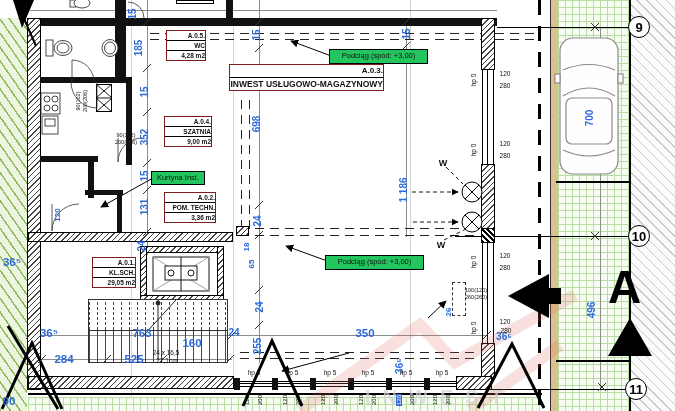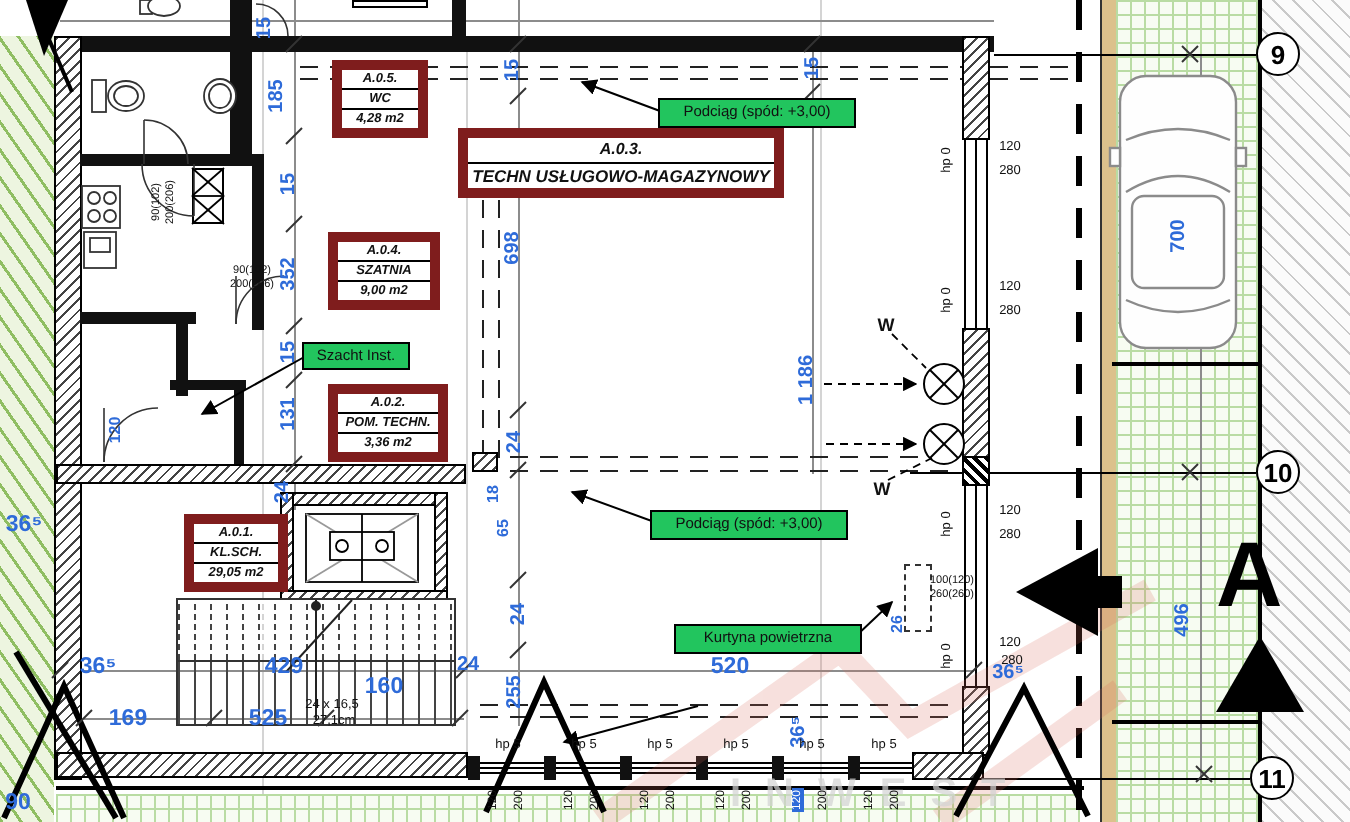--- a/index.html
+++ b/index.html
@@ -17,21 +17,21 @@
         background:linear-gradient(to right,transparent calc(50% - .5px),#000 calc(50% - .5px) calc(50% + .5px),transparent calc(50% + .5px));}
   .winh{border-top:1px solid #000;border-bottom:1px solid #000;box-sizing:border-box;
         background:linear-gradient(to bottom,transparent calc(50% - .5px),#000 calc(50% - .5px) calc(50% + .5px),transparent calc(50% + .5px));}
   .dashv{width:3px;background:repeating-linear-gradient(to bottom,#000 0 15px,transparent 15px 26px);}
   .beam{height:1px;background:repeating-linear-gradient(to right,#222 0 9px,transparent 9px 15px);}
   .thin{background:#8c8c8c;}
   .lite{background:#d4d4d4;}
   .gline{background:#000;}
   .treads{background-image:repeating-linear-gradient(to right,#444 0 1px,transparent 1px 8px);border:1px solid #333;box-sizing:border-box;}
   .treadsD{background-image:repeating-linear-gradient(to bottom,#fff 0 2px,transparent 2px 5px),repeating-linear-gradient(to right,#444 0 1px,transparent 1px 8px);border:1px solid #333;border-bottom:none;box-sizing:border-box;}
-  .lbl{background:#fff;border:5px solid #7f1d1d;text-align:center;z-index:35;font-style:italic;}
+  .lbl{background:#fff;border:1px solid #7f1d1d;text-align:right;z-index:35;}
   .lbl div{border-top:1px solid #000;font-size:6.5px;font-weight:bold;color:#111;line-height:9px;height:9px;overflow:hidden;white-space:nowrap;}
   .lbl div:first-child{border-top:none;}
   .lbl3 div{font-size:8px;line-height:12px;height:12px;}
   .callout{background:#22c55e;border:1px solid #000;font-size:7.5px;font-weight:normal;color:#111;text-align:center;line-height:12px;white-space:nowrap;z-index:35;overflow:hidden;}
   .bubble{width:22px;height:22px;border-radius:50%;background:#fff;border:1.6px solid #000;color:#000;
           font-size:13px;font-weight:bold;text-align:center;line-height:22px;z-index:36;box-sizing:border-box;}
   .an{position:absolute;transform:translate(-50%,-50%);white-space:nowrap;z-index:40;line-height:1;}
   .d{color:#2e6bd9;font-weight:bold;font-size:10px;}
   .D{color:#2e6bd9;font-weight:bold;font-size:11.5px;}
   .ds{color:#2e6bd9;font-weight:bold;font-size:8px;}
@@ -285,37 +285,36 @@
     <div>WC</div>
     <div>4,28 m2</div>
   </div>
   <div class="lbl abs" style="left:164px;top:116px;width:46px;">
     <div>A.0.4.</div>
     <div>SZATNIA</div>
     <div>9,00 m2</div>
   </div>
   <div class="lbl lbl3 abs" style="left:229px;top:64px;width:153px;">
     <div>A.0.3.</div>
-    <div style="font-size:8.5px;">TECHN USŁUGOWO-MAGAZYNOWY</div>
+    <div style="font-size:8.5px;">INWEST USŁUGOWO-MAGAZYNOWY</div>
   </div>
   <div class="lbl abs" style="left:164px;top:192px;width:50px;">
     <div>A.0.2.</div>
     <div>POM. TECHN.</div>
     <div>3,36 m2</div>
   </div>
   <div class="lbl abs" style="left:92px;top:257px;width:42px;">
     <div>A.0.1.</div>
     <div>KL.SCH.</div>
     <div>29,05 m2</div>
   </div>
 
   <div class="callout abs" style="left:329px;top:49px;width:97px;height:13px;">Podciąg (spód: +3,00)</div>
   <div class="callout abs" style="left:325px;top:255px;width:97px;height:13px;">Podciąg (spód: +3,00)</div>
-  <div class="callout abs" style="left:337px;top:312px;width:92px;height:13px;">Kurtyna powietrzna</div>
-  <div class="callout abs" style="left:151px;top:171px;width:52px;height:12px;">Szacht Inst.</div>
+  <div class="callout abs" style="left:151px;top:171px;width:52px;height:12px;">Kurtyna Inst.</div>
 
   <div class="bubble abs" style="left:628px;top:16px;">9</div>
   <div class="bubble abs" style="left:628px;top:225px;text-align:center;">10</div>
   <div class="bubble abs" style="left:625px;top:378px;">11</div>
   <div class="bigA abs" style="left:608px;top:264px;">A</div>
 
   <div class="wm abs" style="left:365px;top:386px;">INWEST</div>
 
   <div id="anno-layer">
       <span class="an d" style="left: 133px; top: 14px; transform: translate(-50%, -50%) rotate(-90deg);">15</span>
@@ -332,25 +331,25 @@
       <span class="an d" style="left: 258px; top: 221px; transform: translate(-50%, -50%) rotate(-90deg);">24</span>
       <span class="an ds" style="left: 247px; top: 247px; transform: translate(-50%, -50%) rotate(-90deg);">18</span>
       <span class="an ds" style="left: 252px; top: 264px; transform: translate(-50%, -50%) rotate(-90deg);">65</span>
       <span class="an d" style="left: 260px; top: 307px; transform: translate(-50%, -50%) rotate(-90deg);">24</span>
       <span class="an d" style="left: 258px; top: 346px; transform: translate(-50%, -50%) rotate(-90deg);">255</span>
       <span class="an d" style="left: 234px; top: 333px; transform: translate(-50%, -50%);">24</span>
       <span class="an d" style="left: 407px; top: 34px; transform: translate(-50%, -50%) rotate(-90deg);">15</span>
       <span class="an d" style="left: 404px; top: 190px; transform: translate(-50%, -50%) rotate(-90deg);">1 186</span>
       <span class="an d" style="left: 400px; top: 366px; transform: translate(-50%, -50%) rotate(-90deg);">36⁵</span>
       <span class="an D" style="left: 49px; top: 334px; transform: translate(-50%, -50%);">36⁵</span>
-      <span class="an D" style="left: 142px; top: 334px; transform: translate(-50%, -50%);">429</span>
-      <span class="an D" style="left: 64px; top: 360px; transform: translate(-50%, -50%);">169</span>
+      <span class="an D" style="left: 142px; top: 334px; transform: translate(-50%, -50%);">763</span>
+      <span class="an D" style="left: 64px; top: 360px; transform: translate(-50%, -50%);">284</span>
       <span class="an D" style="left: 134px; top: 360px; transform: translate(-50%, -50%);">525</span>
       <span class="an D" style="left: 192px; top: 344px; transform: translate(-50%, -50%);">160</span>
-      <span class="an D" style="left: 365px; top: 334px; transform: translate(-50%, -50%);">520</span>
+      <span class="an D" style="left: 365px; top: 334px; transform: translate(-50%, -50%);">350</span>
       <span class="an D" style="left: 9px; top: 402px; transform: translate(-50%, -50%);">90</span>
       <span class="an d" style="left: 590px; top: 118px; transform: translate(-50%, -50%) rotate(-90deg);">700</span>
       <span class="an d" style="left: 592px; top: 310px; transform: translate(-50%, -50%) rotate(-90deg);">496</span>
       <span class="an d" style="left: 504px; top: 337px; transform: translate(-50%, -50%);">36⁵</span>
       <span class="an ds" style="left: 449px; top: 312px; transform: translate(-50%, -50%) rotate(-90deg);">26</span>
       <span class="an t" style="left: 79px; top: 101px; transform: translate(-50%, -50%) rotate(-90deg);">90(102)</span>
       <span class="an t" style="left: 86px; top: 101px; transform: translate(-50%, -50%) rotate(-90deg);">200(206)</span>
       <span class="an t" style="left: 126px; top: 136px; transform: translate(-50%, -50%);">90(102)</span>
       <span class="an t" style="left: 126px; top: 143px; transform: translate(-50%, -50%);">200(206)</span>
       <span class="an t" style="left: 476px; top: 291px; transform: translate(-50%, -50%);">100(120)</span>

